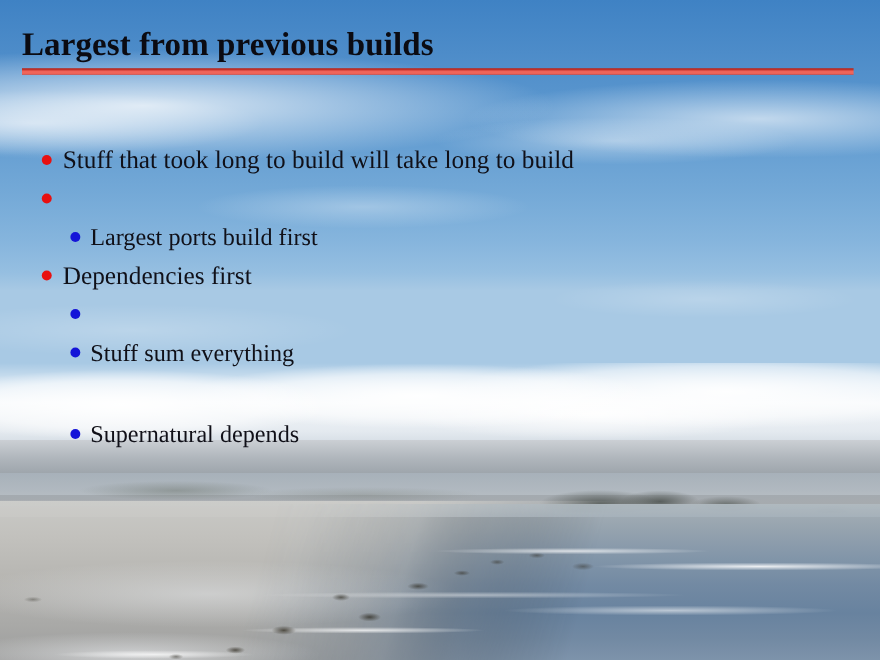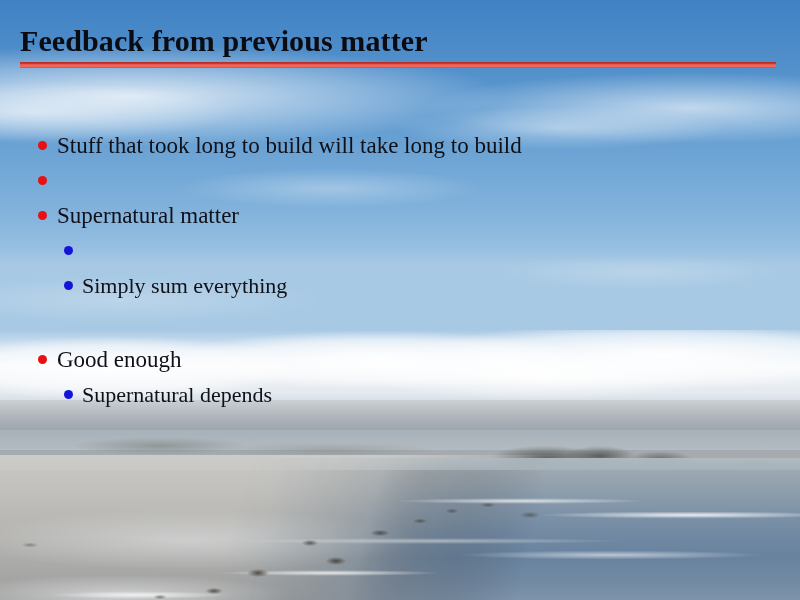--- a/index.html
+++ b/index.html
@@ -209,55 +209,55 @@
   <div class="bg-layer sky-haze"></div>
   <div class="bg-layer cloudbank"></div>
   <div class="bg-layer haze"></div>
   <div class="bg-layer headland"></div>
   <div class="bg-layer sand"></div>
   <div class="bg-layer wetsand"></div>
   <div class="bg-layer sea"></div>
   <div class="bg-layer foam"></div>
   <div class="bg-layer debris"></div>
 
-  <div class="title">Feedback from previous matter</div>
+  <div class="title">Largest from previous builds</div>
   <div class="title-rule"></div>
 
   <div class="bullets">
 
     <div class="bullet-row level-1">
       <span class="dot"></span>
       <span class="bullet-text">Stuff that took long to build will take long to build</span>
     </div>
 
     <div class="bullet-row level-1">
       <span class="dot"></span>
     </div>
 
+    <div class="bullet-row level-2">
+      <span class="dot"></span>
+      <span class="bullet-text">Largest ports build first</span>
+    </div>
 
     <div class="bullet-row level-1">
       <span class="dot"></span>
-      <span class="bullet-text">Supernatural matter</span>
-    </div>
-
-    <div class="bullet-row level-2">
-      <span class="dot"></span>
-    </div>
-
-    <div class="bullet-row level-2">
-      <span class="dot"></span>
-      <span class="bullet-text">Simply sum everything</span>
+      <span class="bullet-text">Dependencies first</span>
+    </div>
+
+    <div class="bullet-row level-2">
+      <span class="dot"></span>
+    </div>
+
+    <div class="bullet-row level-2">
+      <span class="dot"></span>
+      <span class="bullet-text">Stuff sum everything</span>
     </div>
 
     <div class="bullet-row spacer"></div>
 
-    <div class="bullet-row level-1">
-      <span class="dot"></span>
-      <span class="bullet-text">Good enough</span>
-    </div>
 
     <div class="bullet-row level-2">
       <span class="dot"></span>
       <span class="bullet-text">Supernatural depends</span>
     </div>
 
   </div>
 </div>
 
 </body></html>

